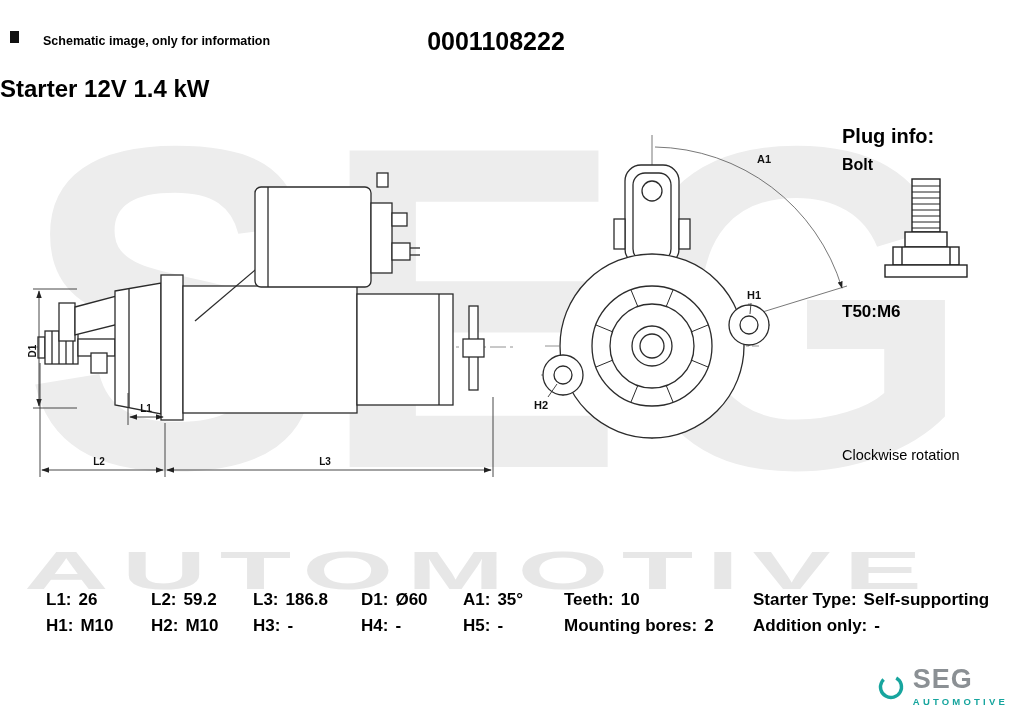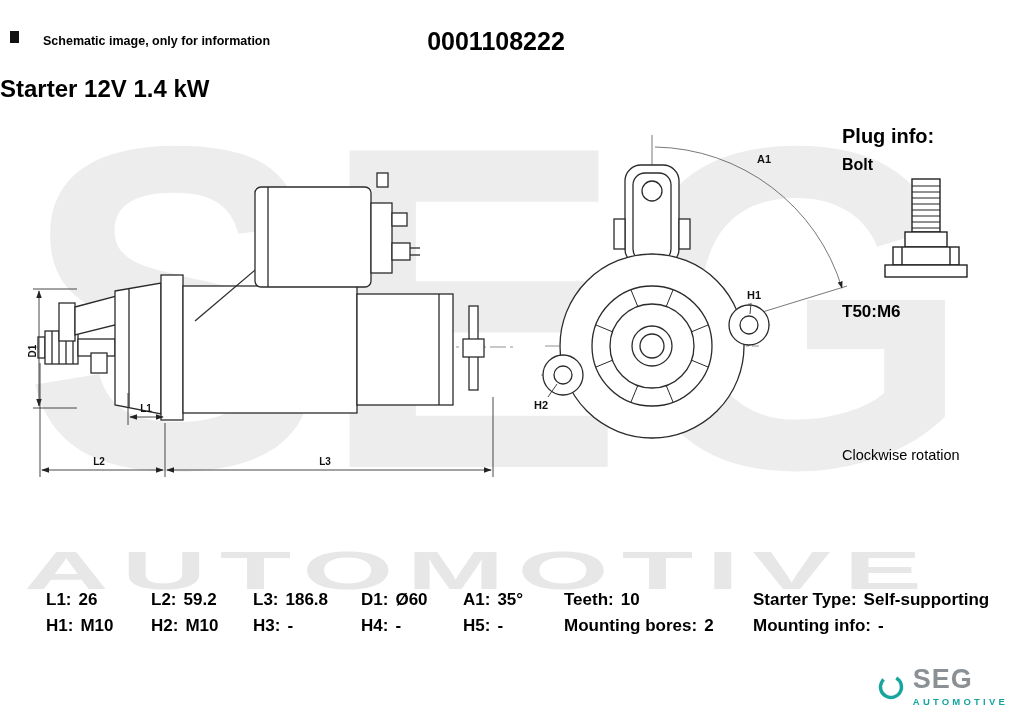--- a/index.html
+++ b/index.html
@@ -213,21 +213,21 @@
     <div class="spec-cell"><span>D1:</span><span class="v">Ø60</span></div>
     <div class="spec-cell"><span>A1:</span><span class="v">35°</span></div>
     <div class="spec-cell"><span>Teeth:</span><span class="v">10</span></div>
     <div class="spec-cell"><span>Starter Type:</span><span class="v">Self-supporting</span></div>
     <div class="spec-cell"><span>H1:</span><span class="v">M10</span></div>
     <div class="spec-cell"><span>H2:</span><span class="v">M10</span></div>
     <div class="spec-cell"><span>H3:</span><span class="v">-</span></div>
     <div class="spec-cell"><span>H4:</span><span class="v">-</span></div>
     <div class="spec-cell"><span>H5:</span><span class="v">-</span></div>
     <div class="spec-cell"><span>Mounting bores:</span><span class="v">2</span></div>
-    <div class="spec-cell"><span>Mounting info:</span><span class="v">-</span></div>
+    <div class="spec-cell"><span>Addition only:</span><span class="v">-</span></div>
   </div>
 
   <div class="logo">
     <svg width="28" height="28" viewBox="0 0 28 28">
       <circle cx="14" cy="14" r="10.5" fill="none" stroke="#17a59e" stroke-width="3.4" stroke-dasharray="52 14" transform="rotate(-60 14 14)"></circle>
     </svg>
     <div>
       <div class="logo-txt">SEG</div>
       <div class="logo-sub">AUTOMOTIVE</div>
     </div>

